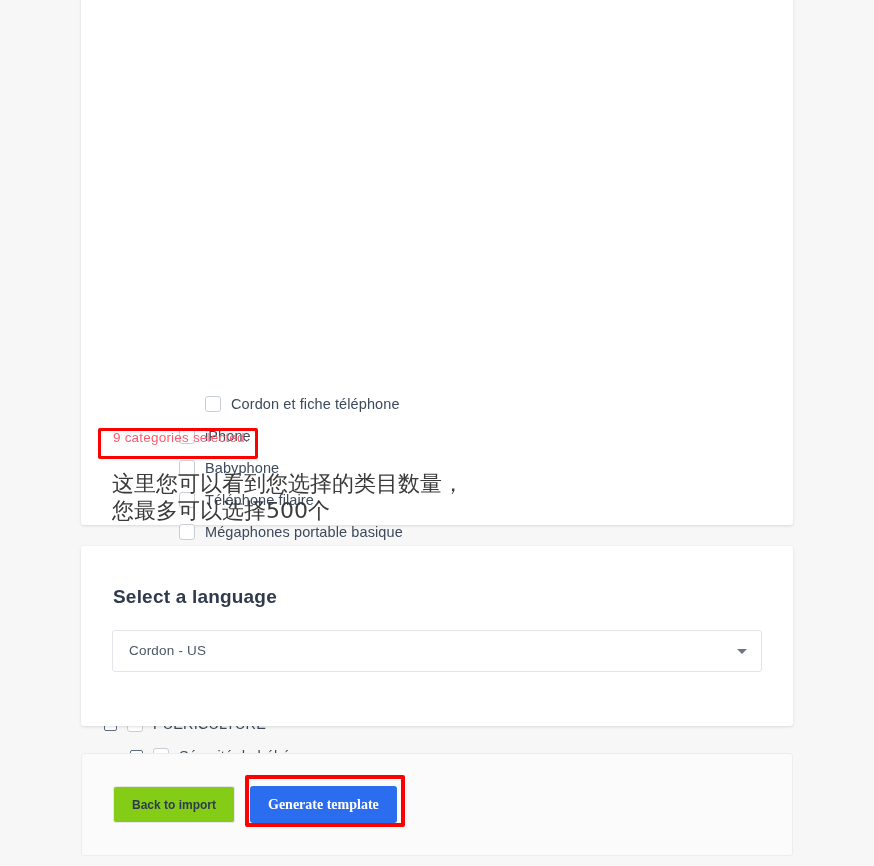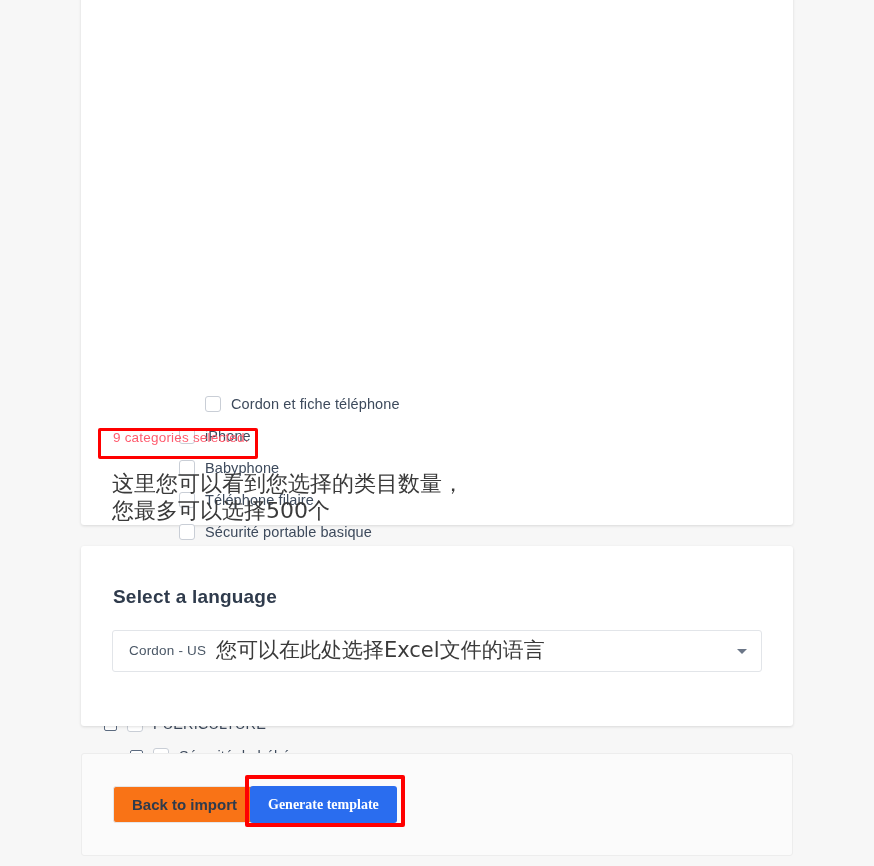--- a/index.html
+++ b/index.html
@@ -215,24 +215,24 @@
   
   #back-button {
     position: absolute;
     left: 113px;
     top: 786px;
     height: 37px;
     padding: 15px 18px;
     display: flex;
     align-items: center;
     justify-content: center;
-    background: #f97316;
+    background: #84cc16;
     border: 1px solid #e4e6e9;
     border-radius: 3px;
-    font-size: 15px;
+    font-size: 12px;
     color: #2f3b4c;
     font-weight: bold;
     cursor: pointer;
     font-family: "Liberation Sans", sans-serif;
   }
 
   #generate-button {
     position: absolute;
     left: 250px;
     top: 786px;
@@ -287,21 +287,21 @@
         <span class="tree-label">Babyphone</span>
       </div>
       <div class="tree-row lvl3">
         <span class="toggle-spacer"></span>
         <span class="cbox"></span>
         <span class="tree-label">Téléphone filaire</span>
       </div>
       <div class="tree-row lvl3">
         <span class="toggle-spacer"></span>
         <span class="cbox"></span>
-        <span class="tree-label">Sécurité portable basique</span>
+        <span class="tree-label">Mégaphones portable basique</span>
       </div>
       <div class="tree-row lvl3">
         <span class="toggle-spacer"></span>
         <span class="cbox"></span>
         <span class="tree-label">Téléphone sans fil</span>
       </div>
       <div class="tree-row lvl1">
         <span class="toggle"></span>
         <span class="cbox"></span>
         <span class="tree-label">INSTRUMENTS MUSIQUE</span>
@@ -346,21 +346,20 @@
 
   <div class="card" id="card-language"></div>
 
   <div id="language-title">Select a language</div>
 
   <div id="language-select">
     <span id="language-value">Cordon - US</span>
     <span id="language-caret"></span>
   </div>
 
-  <div id="cn-note-language">您可以在此处选择Excel文件的语言</div>
 
   <div class="card" id="card-actions"></div>
 
   <div id="back-button">Back to import</div>
 
   <div id="generate-button">Generate template</div>
 
   <div id="generate-highlight"></div>
 
 

